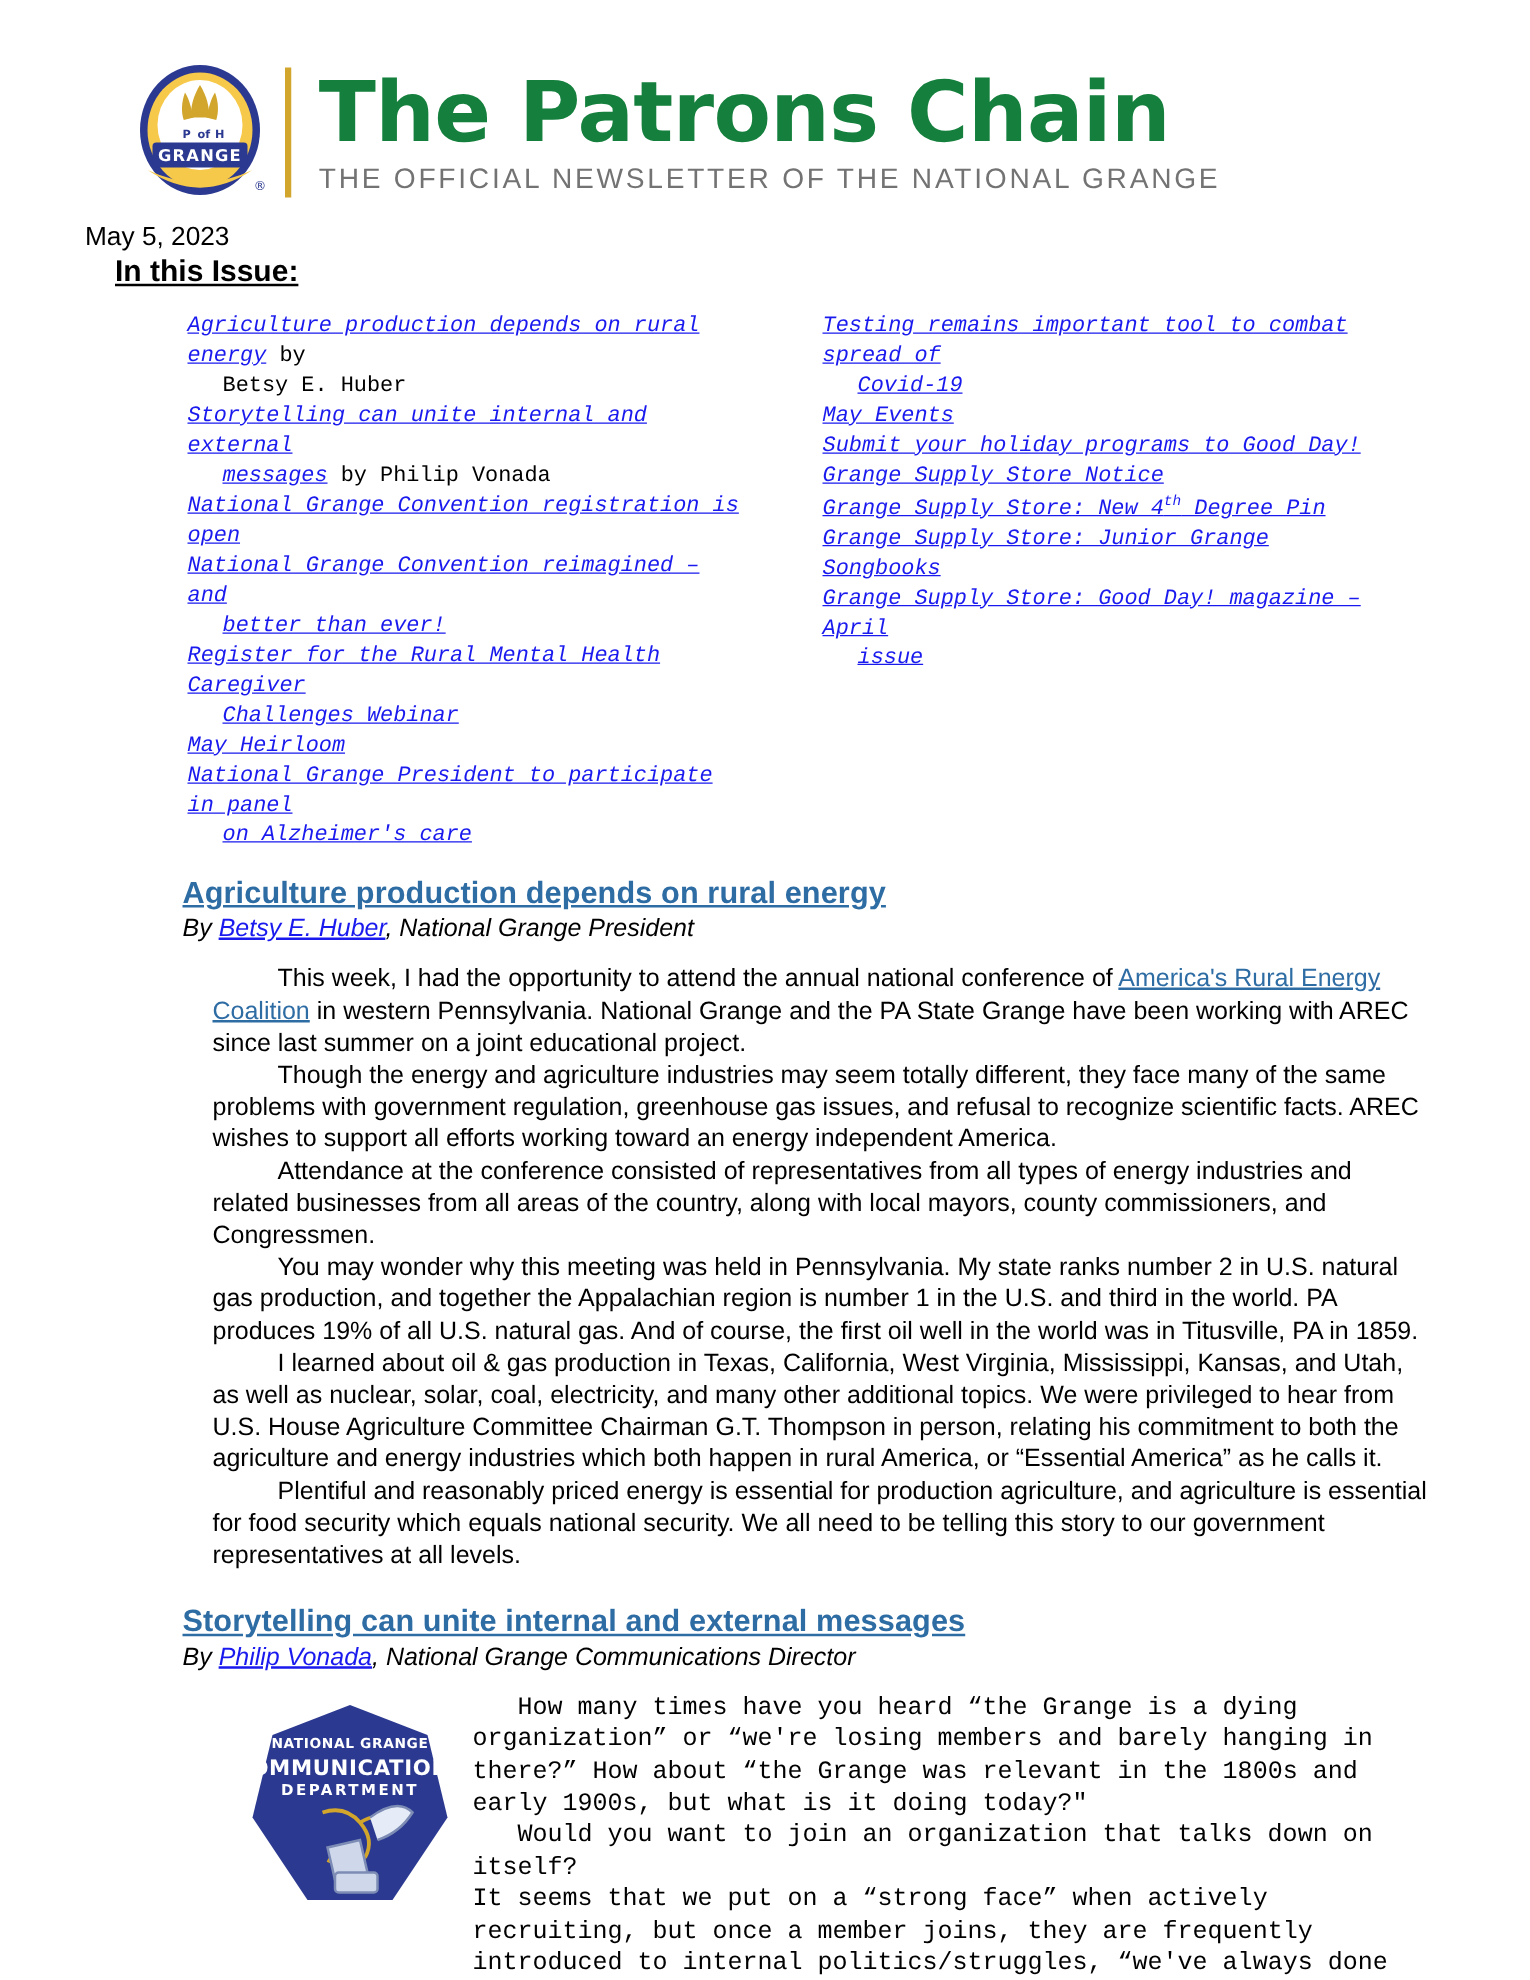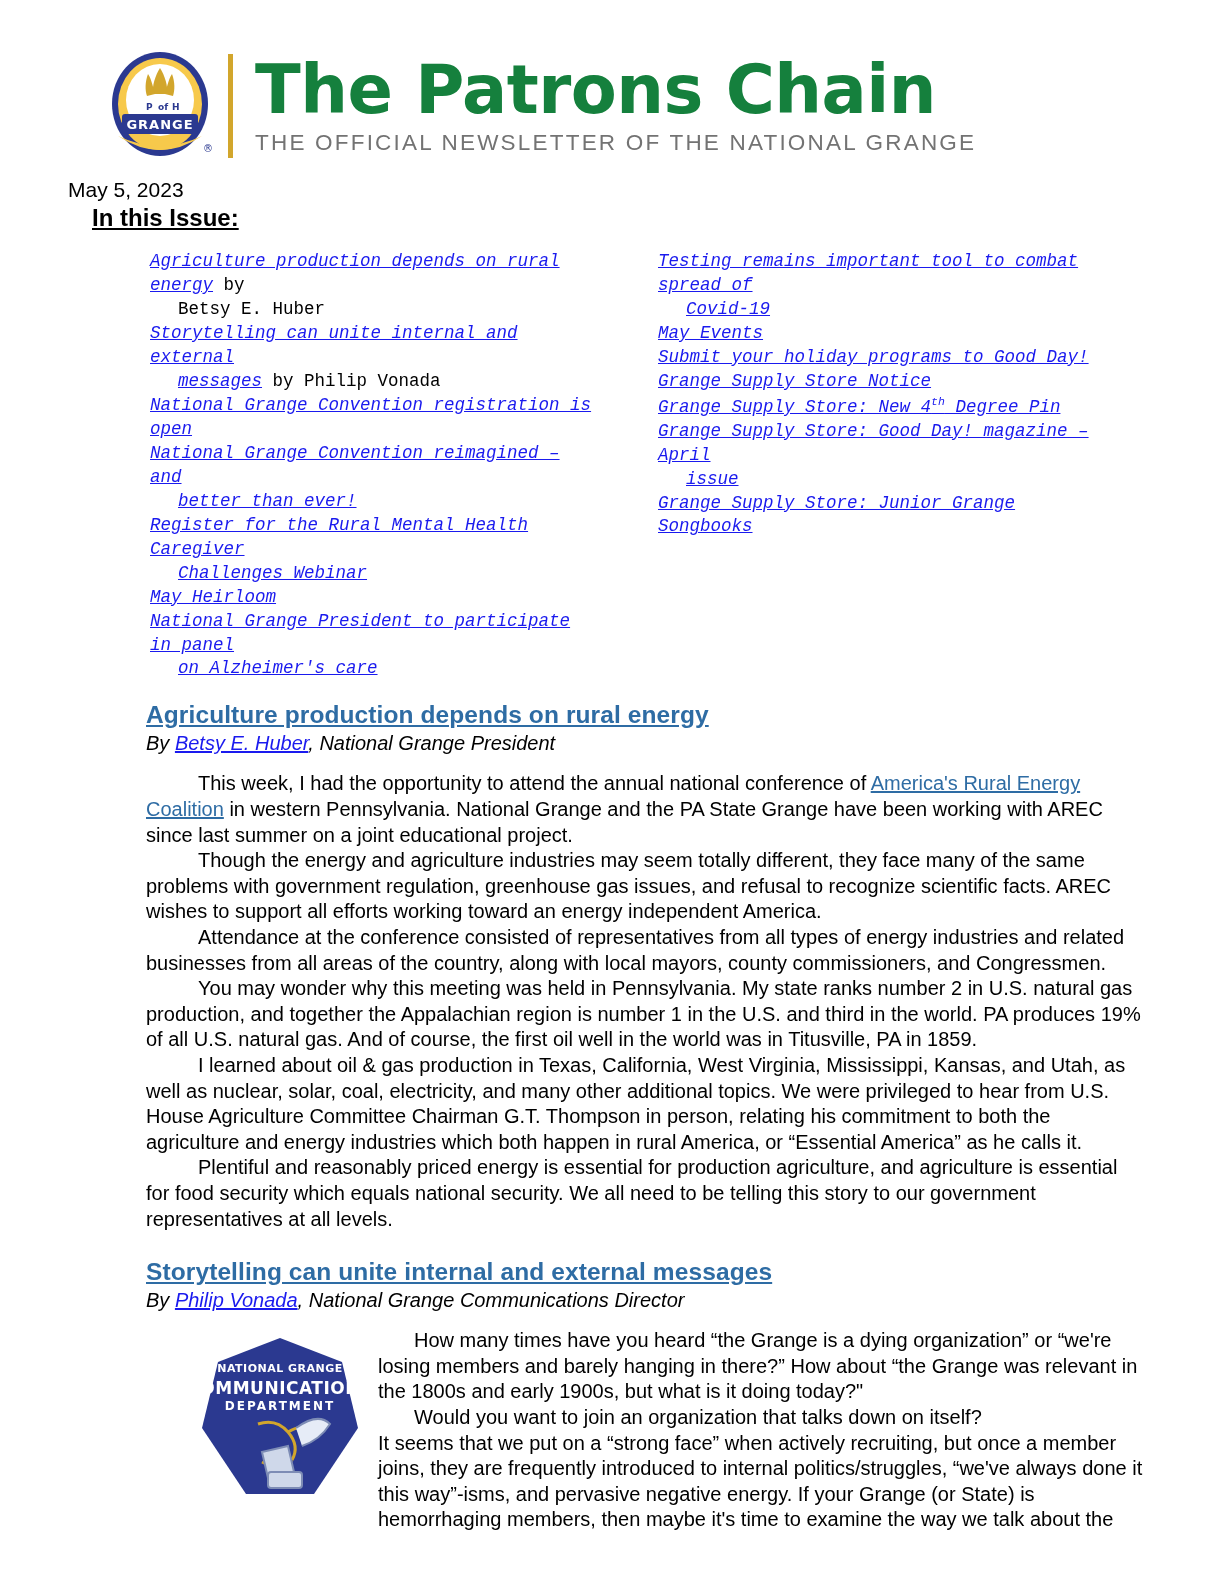--- a/index.html
+++ b/index.html
@@ -131,21 +131,21 @@
   }
   .byline a {
     color: #1a1aee;
     text-decoration: underline;
     font-style: italic;
   }
   .body-text {
     font-size: 20px;
     line-height: 1.28;
     margin-top: 16px;
-    margin-left: 78px;
+    margin-left: 102px;
     margin-right: 10px;
     text-align: left;
   }
   .body-text p {
     margin: 0 0 0 0;
     text-indent: 52px;
   }
   .body-text a {
     color: #2e6ca4;
     text-decoration: underline;
@@ -165,21 +165,21 @@
     position: relative;
     margin-right: 10px;
     margin-top: 4px;
     margin-left: 46px;
   }
   .story-text {
     flex: 1 1 auto;
     font-size: 20px;
     line-height: 1.28;
   }
-  .story-text p { margin: 0; text-indent: 36px; }
+  .story-text p { margin: 0; text-indent: 36px; font-family: Liberation Mono, monospace; }
   .story-text p.noindent { text-indent: 0; }
 </style>
 </head>
 <body>
 
 <div class="page">
 
   <div class="masthead">
     <div class="logo">
       <svg width="104" height="116" viewBox="0 0 104 116">
@@ -254,25 +254,25 @@
       <div class="toc-item">
         <span class="lnk">Submit your holiday programs to Good Day!</span>
       </div>
       <div class="toc-item">
         <span class="lnk">Grange Supply Store Notice</span>
       </div>
       <div class="toc-item">
         <span class="lnk"><span>Grange Supply Store: New 4</span><sup>th</sup><span> Degree Pin</span></span>
       </div>
       <div class="toc-item">
+        <span class="lnk">Grange Supply Store: Junior Grange Songbooks</span>
+      </div>
+      <div class="toc-item">
         <span class="lnk">Grange Supply Store: Good Day! magazine – April</span>
         <span class="indent2 lnk">issue</span>
-      </div>
-      <div class="toc-item">
-        <span class="lnk">Grange Supply Store: Junior Grange Songbooks</span>
       </div>
     </div>
   </div>
 
   <div class="article">
     <div class="art-head">Agriculture production depends on rural energy</div>
     <div class="byline">
       <span>By </span><a href="#">Betsy E. Huber</a><span>, National Grange President</span>
     </div>
     <div class="body-text">

